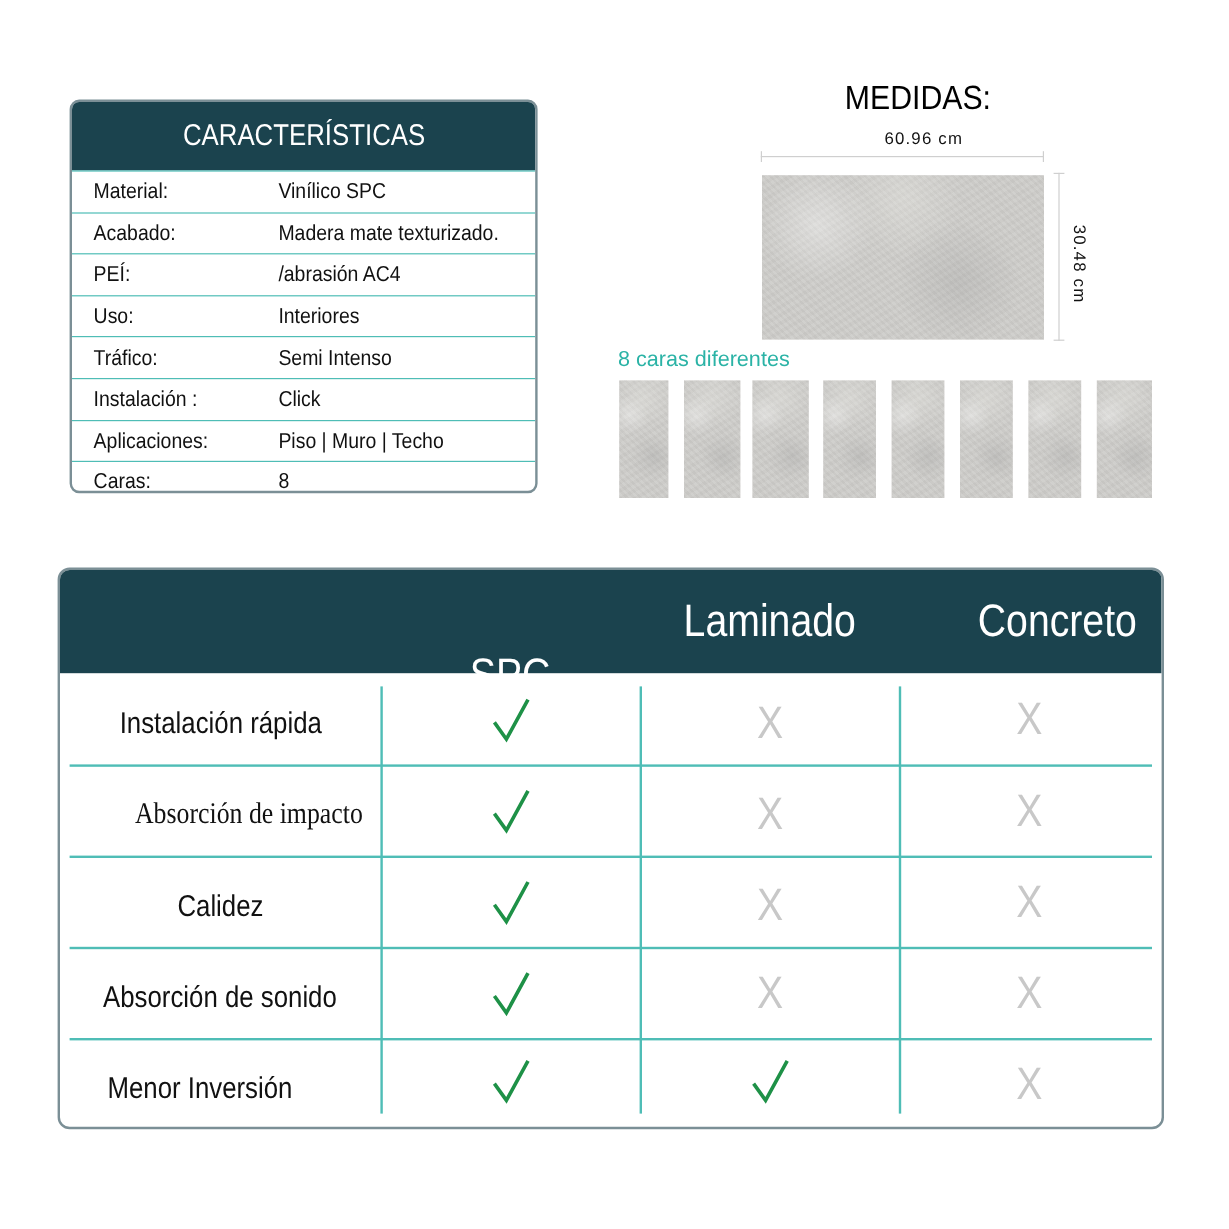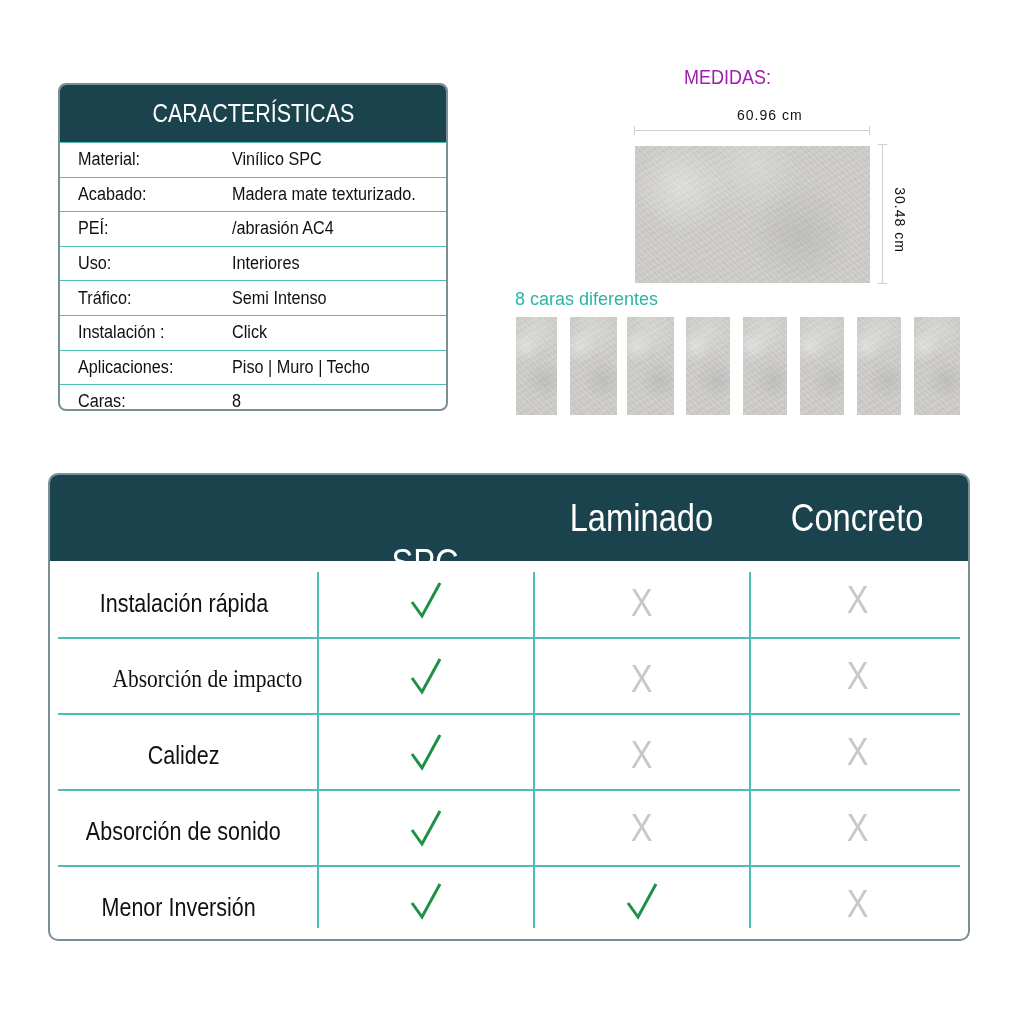--- a/index.html
+++ b/index.html
@@ -10,21 +10,21 @@
   
   #spec-card{position:absolute;left:58px;top:83px;width:390px;height:328px;border:2px solid #7b8f96;border-radius:8px;box-sizing:border-box;overflow:hidden;background:#fff;}
   #spec-card .hdr{height:57px;background:#1b434e;color:#fff;display:flex;align-items:center;justify-content:center;font-size:25px;}
   #spec-card .row{height:33.6px;border-top:1.5px solid #4fbdb6;display:flex;align-items:center;font-size:18px;}
   #spec-card .row:first-of-type{border-top:none;}
   #spec-card .k{position:absolute;left:18px;}
   #spec-card .v{position:absolute;left:172px;}
   #spec-card .row{position:relative;}
 
   
-  #medidas-title{position:absolute;left:684px;top:66px;font-size:20px;color:#a21caf;}
+  #medidas-title{position:absolute;left:704px;top:66px;font-size:28px;color:#000000;}
   #width-label{position:absolute;left:724px;top:107px;font-size:14px;letter-spacing:1px;color:#111;margin-left:13px;}
   #width-line{position:absolute;left:634px;top:130px;width:236px;height:1px;background:#cfcfcf;}
   #width-line:before,#width-line:after{content:"";position:absolute;top:-4px;width:1px;height:9px;background:#cfcfcf;}
   #width-line:before{left:0;} #width-line:after{right:0;}
   #height-line{position:absolute;left:882px;top:144px;width:1px;height:140px;background:#cfcfcf;}
   #height-line:before,#height-line:after{content:"";position:absolute;left:-4px;width:9px;height:1px;background:#cfcfcf;}
   #height-line:before{top:0;} #height-line:after{bottom:0;}
   #height-label{position:absolute;left:850px;top:212px;width:100px;font-size:14px;letter-spacing:1px;transform:rotate(90deg);transform-origin:center;text-align:center;}
   .tile{background-color:#cfcecb;background-image:
       radial-gradient(circle at 20% 30%, rgba(255,255,255,.35) 0, rgba(255,255,255,0) 22%),
@@ -110,21 +110,21 @@
 </div>
 
 <div id="compare">
   <div class="hdr"></div>
   <div class="hcol" style="left:268px;width:215px;margin-top:45px;">
       <span class="narrow">SPC</span>
     </div>
   <div class="hcol" style="left:484px;width:215px;">
       <span class="narrow">Laminado</span>
     </div>
-  <div class="hcol" style="left:700px;width:215px;">
+  <div class="hcol" style="left:724px;width:215px;">
       <span class="narrow">Concreto</span>
     </div>
 
   <div class="vline" style="left:267px;"></div>
   <div class="vline" style="left:483px;"></div>
   <div class="vline" style="left:699px;"></div>
 
   <div class="hline" style="top:162px;"></div>
   <div class="hline" style="top:238px;"></div>
   <div class="hline" style="top:314px;"></div>
@@ -183,21 +183,21 @@
         <path d="M3 22 L13 36 L31 3" fill="none" stroke="#1e9147" stroke-width="3"></path>
       </svg>
     </div>
   <div class="cell" style="left:484px;width:215px;top:315px;">
       <span class="xmark narrow">X</span>
     </div>
   <div class="cell" style="left:700px;width:215px;top:315px;">
       <span class="xmark narrow">X</span>
     </div>
 
-  <div class="cell" style="left:0;width:234px;top:394px;margin-left:12px;">
+  <div class="cell" style="left:0;width:234px;top:394px;">
       <span class="lbl narrow">Menor Inversión</span>
     </div>
   <div class="cell" style="left:268px;width:215px;top:388px;">
       <svg class="check" viewBox="0 0 34 40">
         <path d="M3 22 L13 36 L31 3" fill="none" stroke="#1e9147" stroke-width="3"></path>
       </svg>
     </div>
   <div class="cell" style="left:484px;width:215px;top:388px;">
       <svg class="check" viewBox="0 0 34 40">
         <path d="M3 22 L13 36 L31 3" fill="none" stroke="#1e9147" stroke-width="3"></path>

